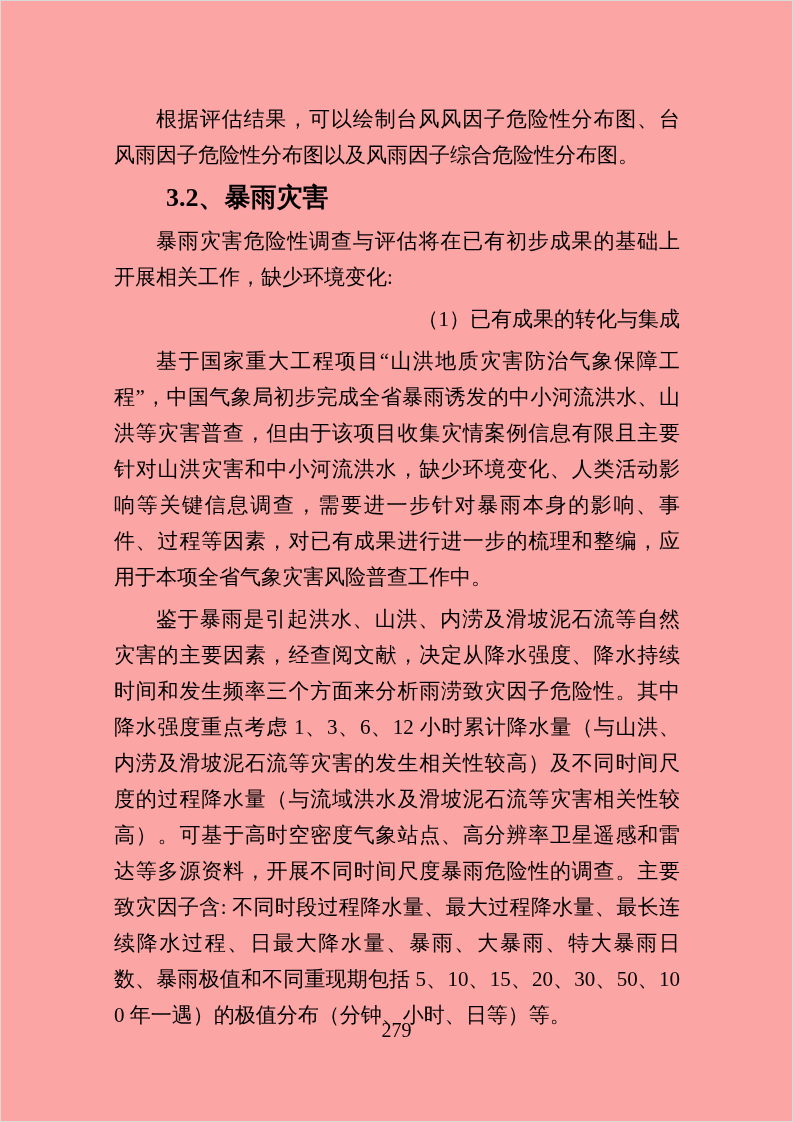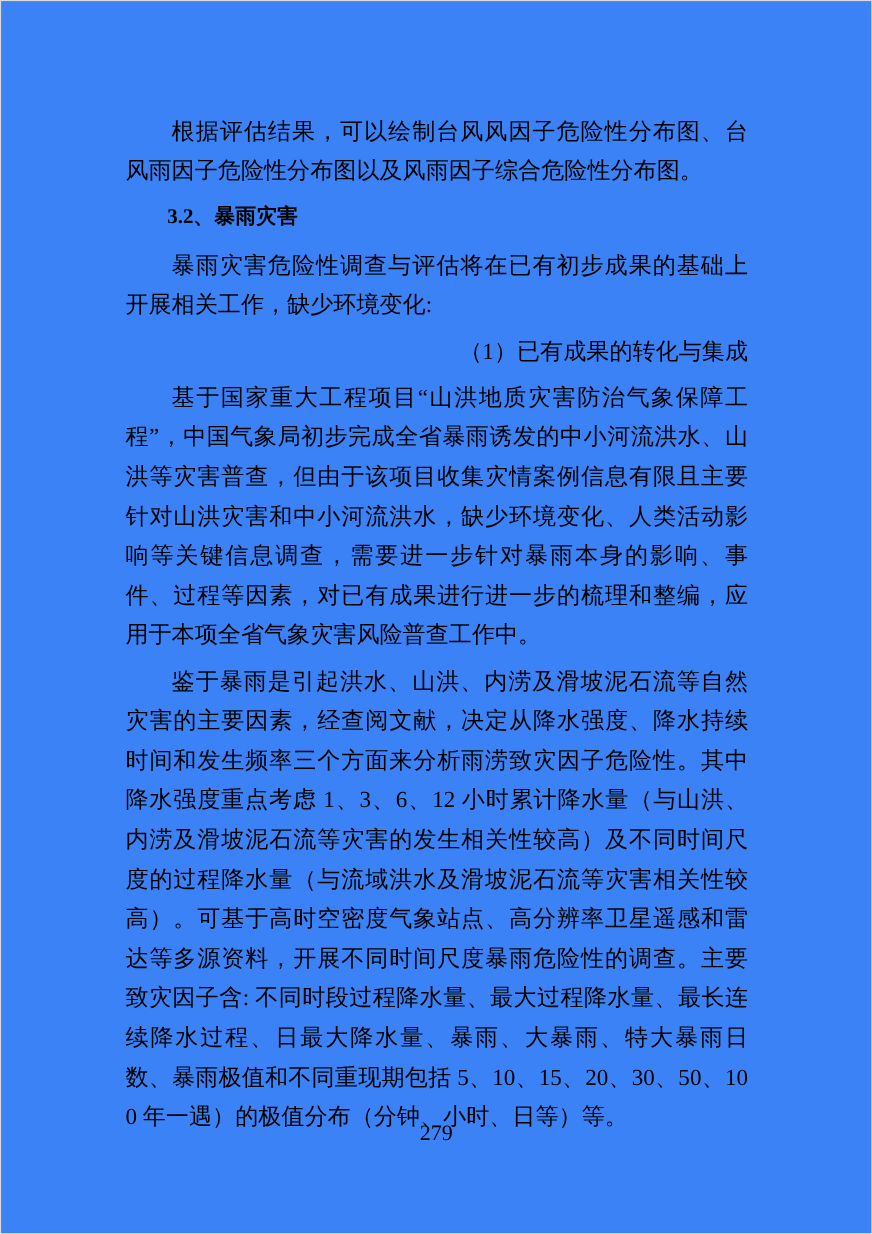--- a/index.html
+++ b/index.html
@@ -5,21 +5,21 @@
   html, body {
     margin: 0;
     padding: 0;
     background: #ffffff;
   }
   .page {
     position: relative;
     width: 793px;
     height: 1122px;
     box-sizing: border-box;
-    background: #3b82f6;
+    background: #fca5a5;
     border: 1px solid #d9d9d9;
     font-family: "Liberation Serif", "DejaVu Serif", serif;
     color: #000000;
     overflow: hidden;
   }
   .content {
     position: absolute;
     top: 100px;
     left: 113px;
     right: 112px;
@@ -27,21 +27,21 @@
   p.para {
     margin: 0 0 6px 0;
     font-size: 21px;
     line-height: 36px;
     text-align: justify;
     text-indent: 2em;
     word-break: break-all;
   }
   p.heading {
     margin: 4px 0 6px 0;
-    font-size: 19px;
+    font-size: 26px;
     line-height: 38px;
     font-weight: bold;
     text-indent: 2em;
     text-align: left;
   }
   p.item {
     text-align: right;
   }
   .page-number {
     position: absolute;

